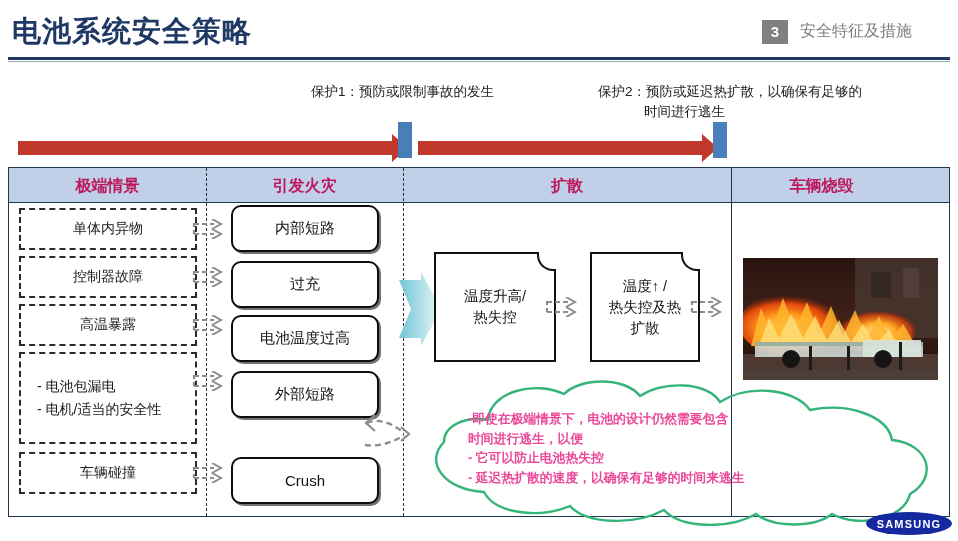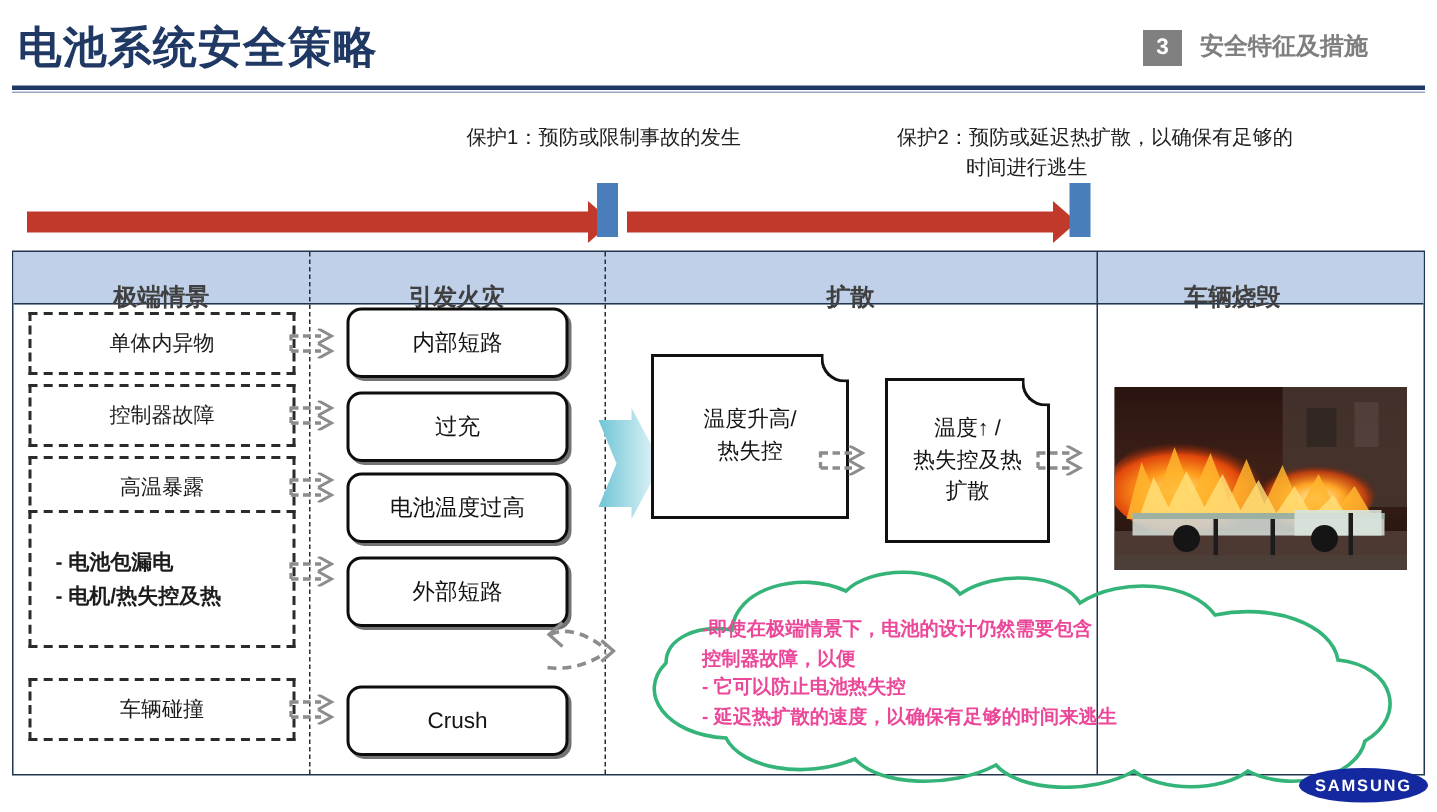--- a/index.html
+++ b/index.html
@@ -21,21 +21,21 @@
     position:absolute;left:8px;top:57px;width:942px;height:3px;background:#1f3864;
   }
   .hdr-rule2{
     position:absolute;left:8px;top:61px;width:942px;height:1px;background:#9aa8c4;
   }
   .hdr-badge{
     position:absolute;left:762px;top:20px;width:26px;height:24px;background:#808080;
     color:#ffffff;font-size:15px;font-weight:700;line-height:24px;text-align:center;
   }
   .hdr-sub{
-    position:absolute;left:800px;top:21px;font-size:16px;font-weight:700;color:#7f7f7f;
+    position:absolute;left:800px;top:21px;font-size:16px;font-weight:400;color:#7f7f7f;
     white-space:nowrap;font-family:"DejaVu Serif","Liberation Serif",serif;
   }
 
   
   .prot{position:absolute;font-size:13.5px;color:#202020;line-height:20px;white-space:nowrap;}
   .prot1{left:311px;top:82px;}
   .prot2{left:598px;top:82px;text-align:left;}
   .prot2 .l2{display:block;padding-left:46px;}
 
   
@@ -49,22 +49,22 @@
   #arrow2{left:418px;width:285px;}
   .blue-tick{position:absolute;width:14px;height:36px;background:#4a7ebb;top:122px;}
   #tick1{left:398px;}
   #tick2{left:713px;}
 
   
   .tbl{position:absolute;left:8px;top:167px;width:942px;height:350px;
        border:1.5px solid #20364f;box-sizing:border-box;background:#fff;}
   .tbl-head{position:absolute;left:0;top:0;width:100%;height:35px;background:#bfd0e8;
             border-bottom:1.5px solid #20364f;box-sizing:border-box;}
-  .th{position:absolute;top:12px;height:35px;line-height:35px;text-align:center;
-      font-size:16px;font-weight:700;color:#404040;
+  .th{position:absolute;top:0;height:35px;line-height:35px;text-align:center;
+      font-size:16px;font-weight:700;color:#be185d;
       font-family:"DejaVu Serif","Liberation Serif",serif;}
   #th1{left:0;width:197px;}
   #th2{left:197px;width:197px;}
   #th3{left:394px;width:328px;}
   #th4{left:722px;width:181px;}
   .vdiv{position:absolute;top:0;bottom:0;width:0;}
   .vdiv.dashed{border-left:1.6px dashed #2c2c2c;}
   .vdiv.solid{border-left:1.6px solid #20364f;}
   #div1{left:197px;}
   #div2{left:394px;}
@@ -151,24 +151,24 @@
 
     <div class="scn" style="left:10px;top:88px;width:178px;height:42px;">
       <span>控制器故障</span>
     </div>
     <div class="scn" style="left:10px;top:40px;width:178px;height:42px;">
       <span>单体内异物</span>
     </div>
     <div class="scn" style="left:10px;top:136px;width:178px;height:42px;">
       <span>高温暴露</span>
     </div>
-    <div class="scn left-align" style="left:10px;top:172px;width:178px;height:92px;font-weight:bold;">
+    <div class="scn left-align" style="left:10px;top:184px;width:178px;height:92px;">
       <div>
         <div class="ml">-  电池包漏电</div>
-        <div class="ml">-  电机/热失控及热</div>
+        <div class="ml">-  电机/适当的安全性</div>
       </div>
     </div>
     <div class="scn" style="left:10px;top:284px;width:178px;height:42px;">
       <span>车辆碰撞</span>
     </div>
 
     <div class="conn" style="left:183px;top:51px;">
       <svg width="34" height="20" viewBox="0 0 34 20">
         <path d="M2 4 L2 16" stroke="#8c8c8c" stroke-width="2.2" fill="none" stroke-dasharray="4 3"></path>
         <path d="M2 5 L22 5" stroke="#8c8c8c" stroke-width="2.2" fill="none" stroke-dasharray="5 3"></path>
@@ -246,21 +246,21 @@
       <defs>
         <linearGradient id="tealg" x1="0" y1="0" x2="1" y2="0">
           <stop offset="0%" stop-color="#6fc5d6"></stop>
           <stop offset="100%" stop-color="#eaf7fa"></stop>
         </linearGradient>
       </defs>
       <path d="M0 8 L22 8 L22 0 L42 37 L22 74 L22 66 L0 66 L12 37 Z" fill="url(#tealg)"></path>
     </svg>
   </div>
 
-  <div class="spread" style="left:434px;top:236px;width:132px;height:110px;">
+  <div class="spread" style="left:434px;top:252px;width:122px;height:110px;">
     <div class="corner"></div>
     <div>
       <div>温度升高/</div>
       <div>热失控</div>
     </div>
   </div>
   <div class="spread" style="left:578px;top:252px;width:110px;height:110px;margin-left:12px;">
     <div class="corner"></div>
     <div>
       <div>温度↑  /</div>
@@ -337,21 +337,21 @@
                C246 2 290 4 302 24 C330 6 376 10 392 32
                C430 24 470 38 474 62 C512 66 520 100 492 116
                C486 142 440 150 414 136 C396 150 356 150 338 136
                C310 152 262 150 246 132 C216 148 168 146 152 128
                C118 142 76 134 66 114 C26 112 6 84 26 64
                C26 48 46 38 70 42 Z" fill="none" stroke="#34b478" stroke-width="2.4"></path>
     </svg>
   </div>
   <div class="cloud-txt">
     <div>-即使在极端情景下，电池的设计仍然需要包含</div>
-    <div>  控制器故障，以便</div>
+    <div>  时间进行逃生，以便</div>
     <div>-  它可以防止电池热失控</div>
     <div>-  延迟热扩散的速度，以确保有足够的时间来逃生</div>
   </div>
 
   <div class="samsung">
     <div class="ell"></div>
     <div class="wd">SAMSUNG</div>
   </div>
 
 </div>

